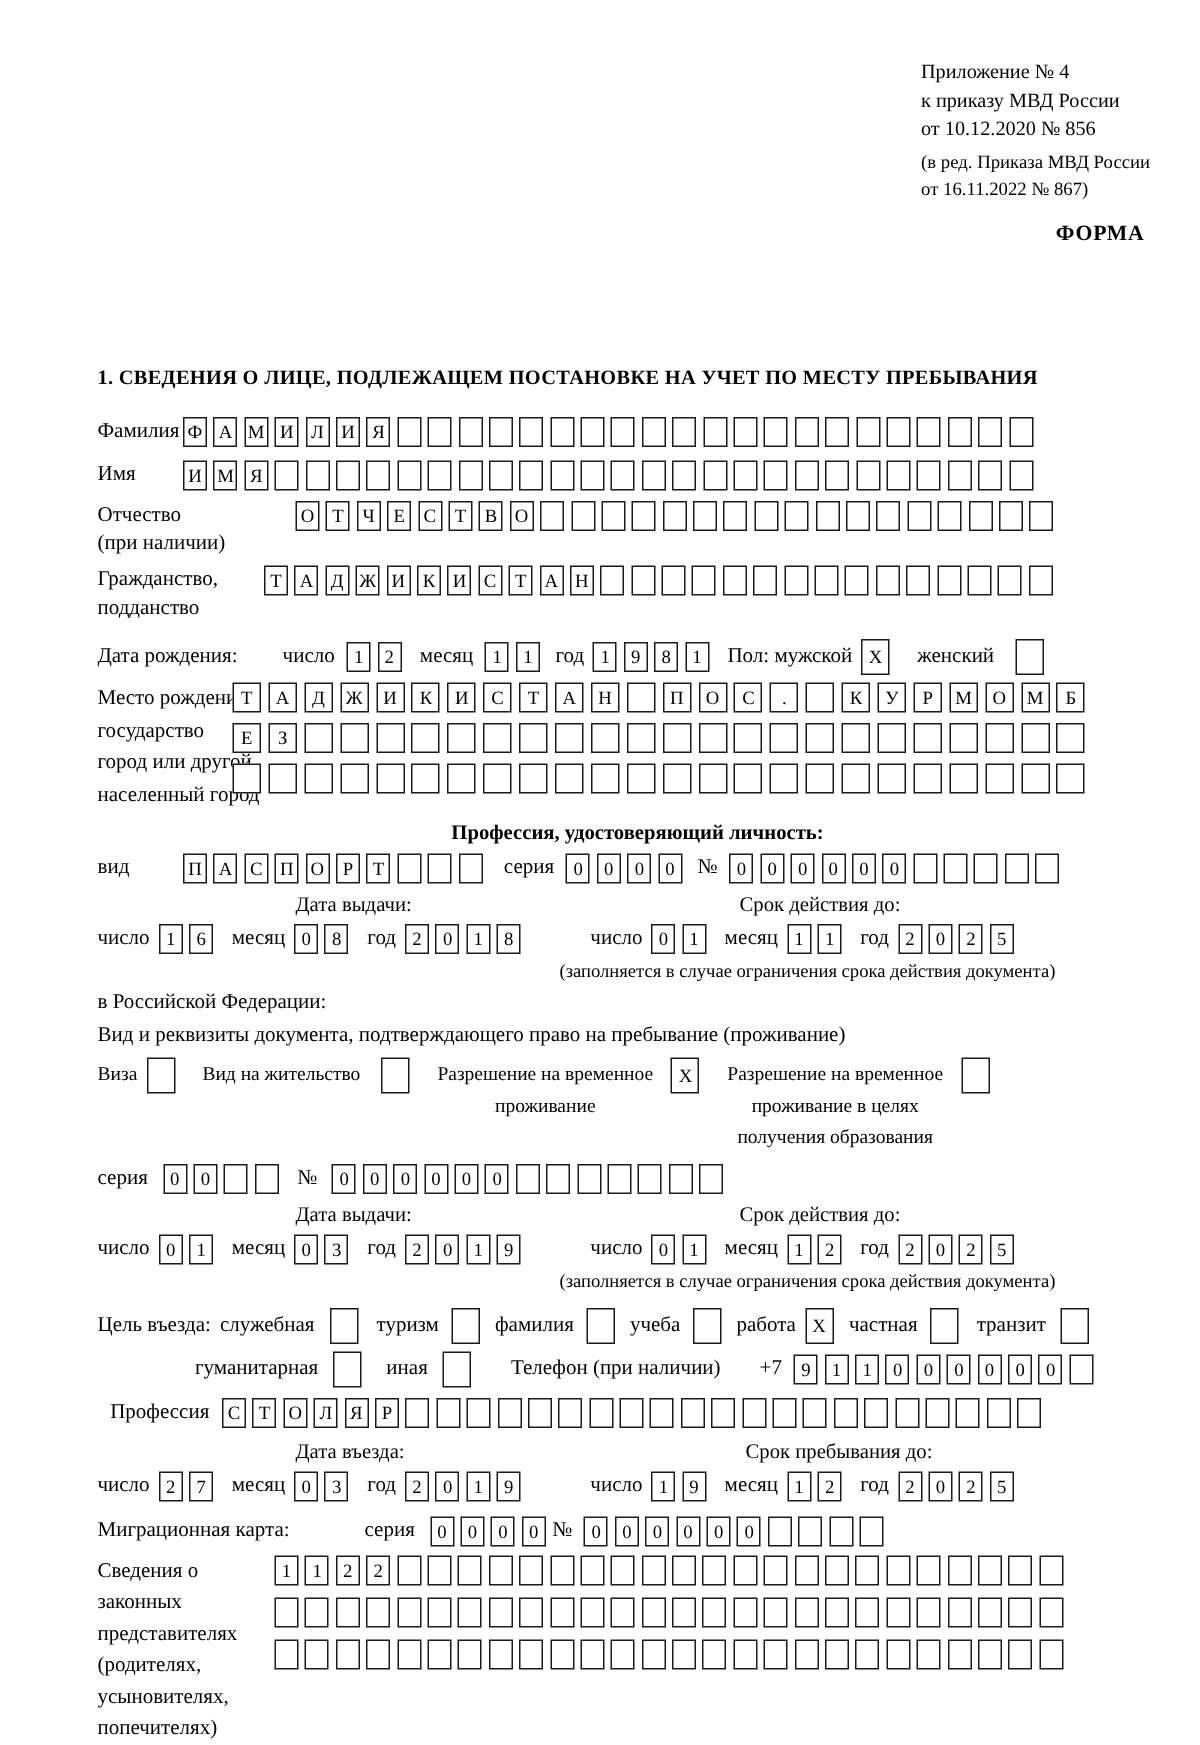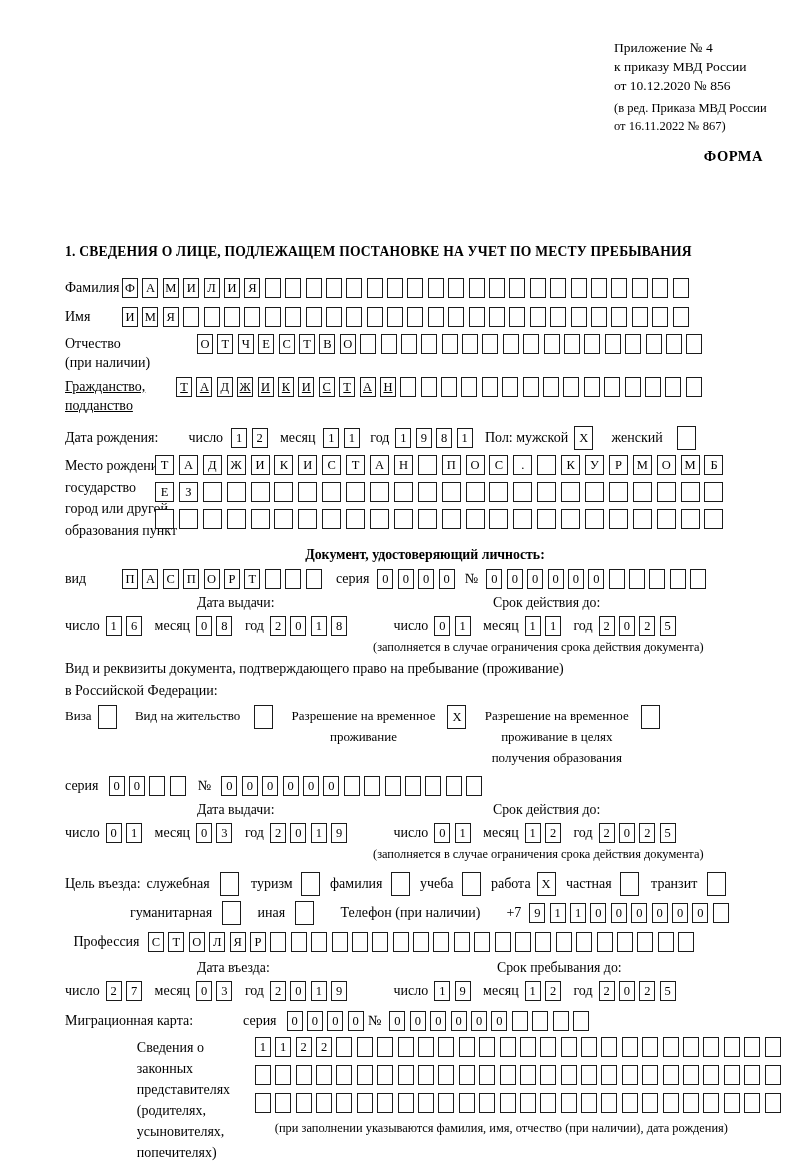--- a/index.html
+++ b/index.html
@@ -49,21 +49,21 @@
   .dgroup .lbl { margin-right:6px; }
   .dgroup .bx { margin-right:8px; }
   .g2 { margin-left:34px; }
   .note { font-size:12.4px; margin:0 0 6px 308px; }
   
   .optlbl { font-size:13px; line-height:21px; text-align:center; }
   .opt-left { text-align:left; }
   .vrow { display:flex; align-items:flex-start; margin:2px 0 6px 0; }
   .vrow .ck { margin-top:0; }
   .mc-gap { margin-left:50px; }
-  .reps { display:flex; align-items:flex-start; margin-top:2px;justify-content:flex-end; }
+  .reps { display:flex; align-items:flex-start; margin-top:2px; }
   .reps-rows .bx { display:flex; margin-bottom:8px; }
   .reps-note { font-size:12.4px; margin:4px 0 0 20px; }
   .line14 { font-size:14px; margin-bottom:6px; }
 </style>
 </head>
 <body>
 
 <div class="page">
 
   <div class="top">
@@ -176,21 +176,21 @@
         <span class="cbox"></span>
         <span class="cbox"></span>
         <span class="cbox"></span>
         <span class="cbox"></span>
         <span class="cbox"></span>
         <span class="cbox"></span>
         <span class="cbox"></span>
       </span>
   </div>
 
-  <div class="row start" style="height:44px;text-decoration:underline;">
+  <div class="row start" style="height:44px;">
     <span class="lbl lc-111">
         <span class="l2">Гражданство,</span>
         <span class="l2">подданство</span>
       </span>
     <span class="bx">
         <span class="cbox">Т</span>
         <span class="cbox">А</span>
         <span class="cbox">Д</span>
         <span class="cbox">Ж</span>
         <span class="cbox">И</span>
@@ -245,21 +245,21 @@
     <span class="bx ck gap14">
         <span class="cbox"></span>
       </span>
   </div>
 
   <div class="row start" style="height:90px; margin-bottom:2px;">
     <span class="lbl lc-90">
       <span class="l2">Место рождения:</span>
       <span class="l2">государство</span>
       <span class="l2">город или другой</span>
-      <span class="l2">образования пункт</span>
+      <span class="l2">населенный город</span>
     </span>
     <span>
       <span class="bx w" style="display:flex; margin-bottom:7px;">
           <span class="cbox">Т</span>
           <span class="cbox">А</span>
           <span class="cbox">Д</span>
           <span class="cbox">Ж</span>
           <span class="cbox">И</span>
           <span class="cbox">К</span>
           <span class="cbox">И</span>
@@ -329,21 +329,21 @@
           <span class="cbox"></span>
           <span class="cbox"></span>
           <span class="cbox"></span>
           <span class="cbox"></span>
           <span class="cbox"></span>
           <span class="cbox"></span>
         </span>
     </span>
   </div>
 
-  <div style="text-align:center; font-weight:bold; font-size:13.8px; margin:0 0 4px 0;">Документ, удостоверяющий личность:</div>
+  <div style="text-align:center; font-weight:bold; font-size:13.8px; margin:0 0 4px 0;">Профессия, удостоверяющий личность:</div>
 
   <div class="row" style="margin-bottom:4px;">
     <span class="lbl lc-57">вид</span>
     <span class="bx">
         <span class="cbox">П</span>
         <span class="cbox">А</span>
         <span class="cbox">С</span>
         <span class="cbox">П</span>
         <span class="cbox">О</span>
         <span class="cbox">Р</span>
@@ -414,22 +414,22 @@
         <span class="bx">
           <span class="cbox">2</span>
           <span class="cbox">0</span>
           <span class="cbox">2</span>
           <span class="cbox">5</span>
         </span>
     </span>
   </div>
   <div class="note">(заполняется в случае ограничения срока действия документа)</div>
 
+  <div class="line14">в Российской Федерации:</div>
   <div class="line14">Вид и реквизиты документа, подтверждающего право на пребывание (проживание)</div>
-  <div class="line14">в Российской Федерации:</div>
 
   <div class="vrow">
     <span class="optlbl opt-left">Виза</span>
     <span class="bx ck gap6">
         <span class="cbox"></span>
       </span>
     <span class="optlbl opt-left gap14">Вид на жительство</span>
     <span class="bx ck gap14">
         <span class="cbox"></span>
       </span>
@@ -768,17 +768,16 @@
           <span class="cbox"></span>
           <span class="cbox"></span>
           <span class="cbox"></span>
           <span class="cbox"></span>
           <span class="cbox"></span>
           <span class="cbox"></span>
           <span class="cbox"></span>
           <span class="cbox"></span>
           <span class="cbox"></span>
         </span>
-      <span class="reps-note" style="display:block;">(при заполнении указываются фамилия, имя, отчество (при наличии), дата рождения)</span>
     </span>
   </div>
 
 </div>
 
 </body></html>

